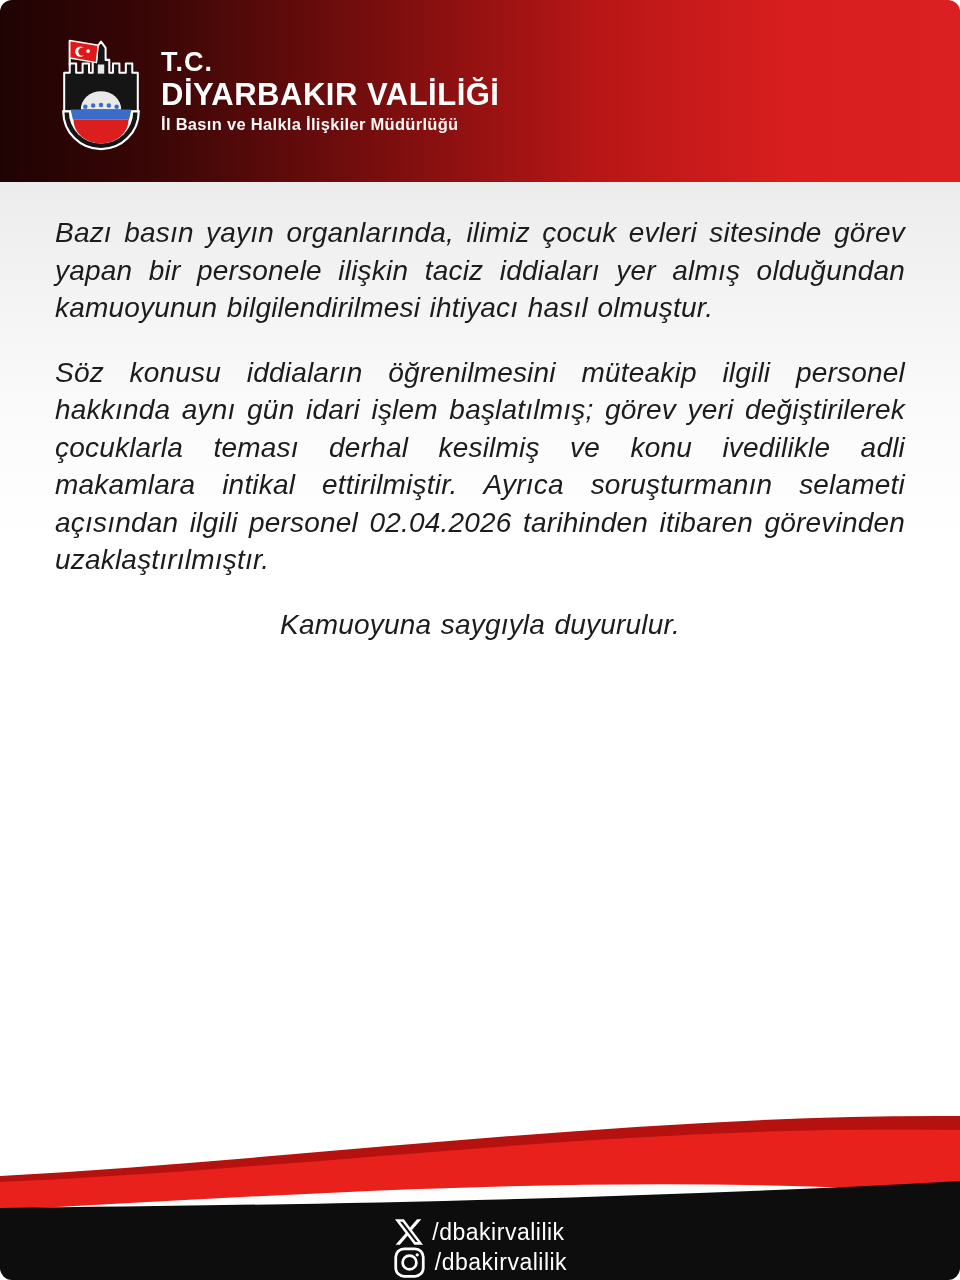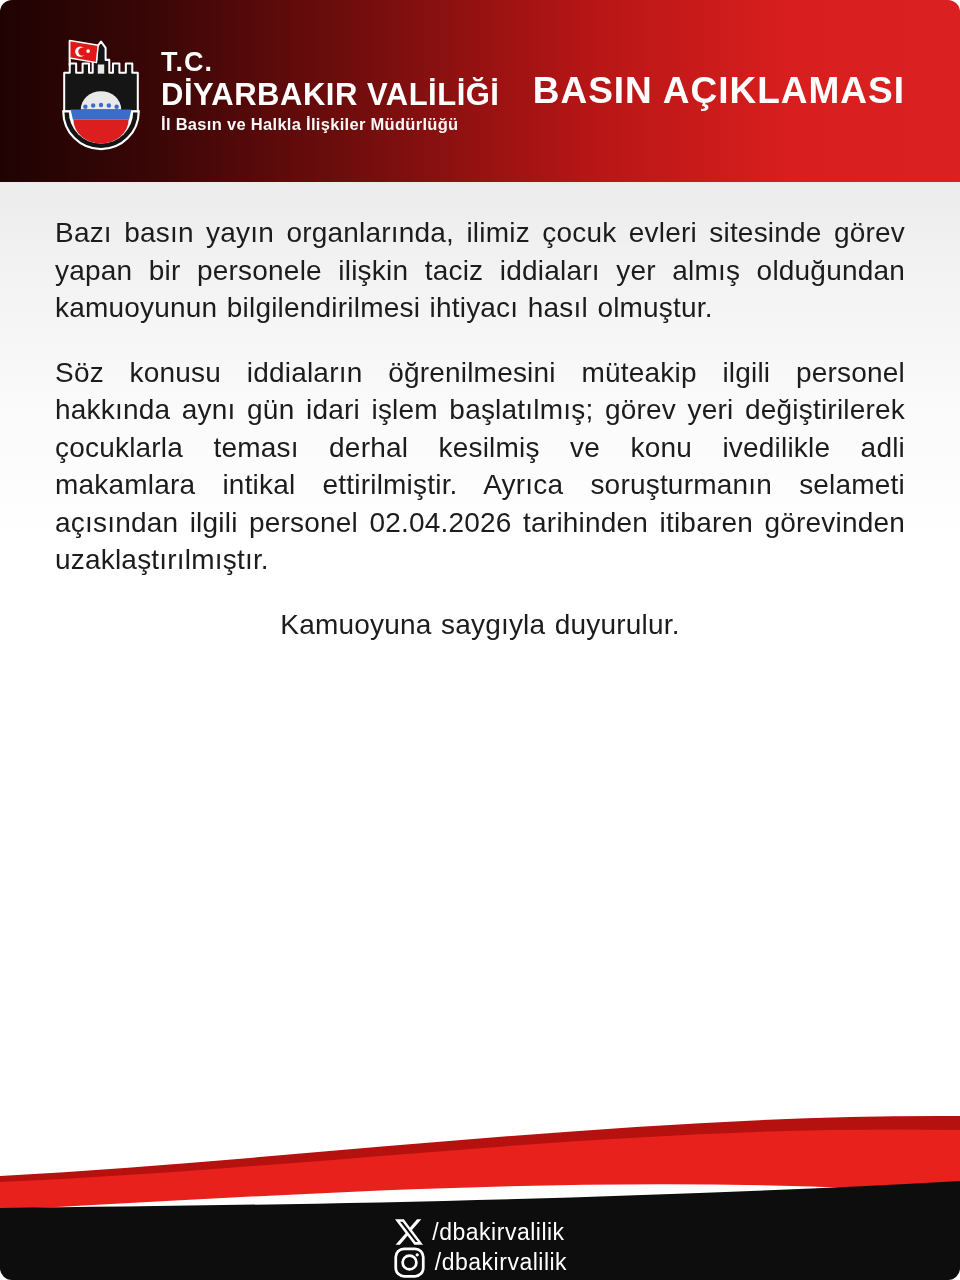--- a/index.html
+++ b/index.html
@@ -41,20 +41,21 @@
     box-sizing:border-box;
   }
   .main p{
     margin:0 0 27px 0;
     font-size:28px;
     line-height:37.5px;
     color:#1c1c1c;
     text-align:justify;
     letter-spacing:0.2px;
     word-spacing:1.5px;
+    font-style:italic;
   }
   .main p:last-child{text-align:center;margin-top:6px;}
 
   
   .footer{position:absolute;left:0;bottom:0;width:960px;height:170px;}
   .footer-wave{position:absolute;inset:0;width:100%;height:100%;display:block;}
   .social-row{
     position:absolute;
     left:98px;right:98px;bottom:16px;
     height:46px;
@@ -108,21 +109,20 @@
 
         <path d="M20,93 A30,26 0 0 0 80,93 Z" fill="#dd1e1e"></path>
       </svg>
       <div class="brand-text">
         <div class="brand-tc">T.C.</div>
         <div class="brand-org">DİYARBAKIR VALİLİĞİ</div>
         <div class="brand-sub">İl Basın ve Halkla İlişkiler Müdürlüğü</div>
       </div>
     </div>
     <div class="header-right">
-      <div class="header-title">BASIN AÇIKLAMASI</div>
     </div>
   </header>
 
   <main class="main">
     <p>Bazı basın yayın organlarında, ilimiz çocuk evleri sitesinde görev yapan bir personele ilişkin taciz iddiaları yer almış olduğundan kamuoyunun bilgilendirilmesi ihtiyacı hasıl olmuştur.</p>
     <p>Söz konusu iddiaların öğrenilmesini müteakip ilgili personel hakkında aynı gün idari işlem başlatılmış; görev yeri değiştirilerek çocuklarla teması derhal kesilmiş ve konu ivedilikle adli makamlara intikal ettirilmiştir. Ayrıca soruşturmanın selameti açısından ilgili personel 02.04.2026 tarihinden itibaren görevinden uzaklaştırılmıştır.</p>
     <p>Kamuoyuna saygıyla duyurulur.</p>
   </main>
 
   <footer class="footer">

